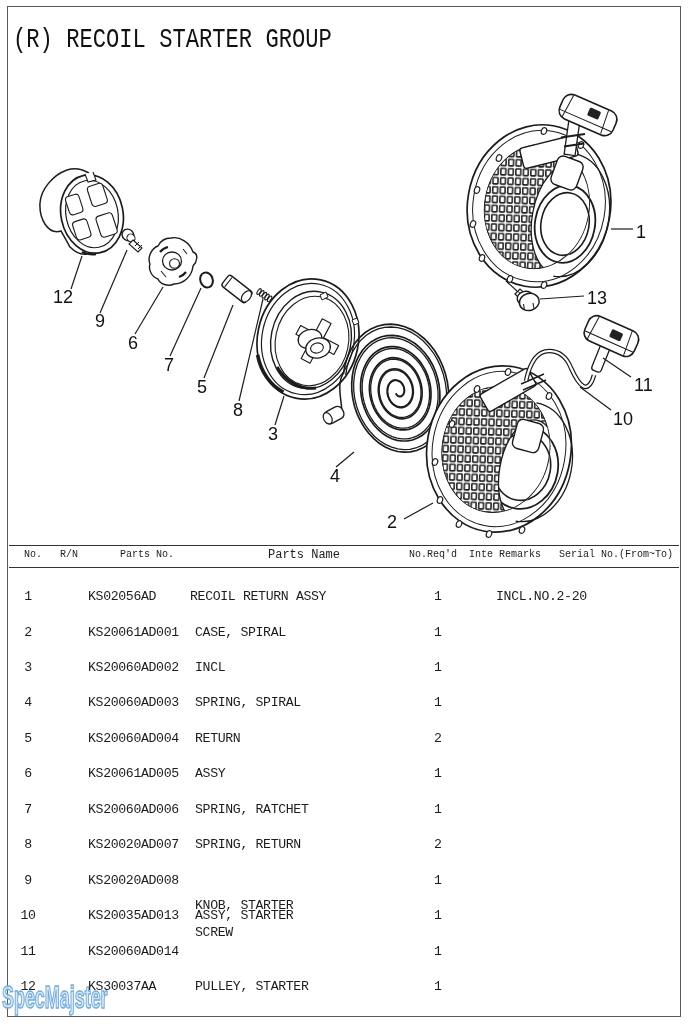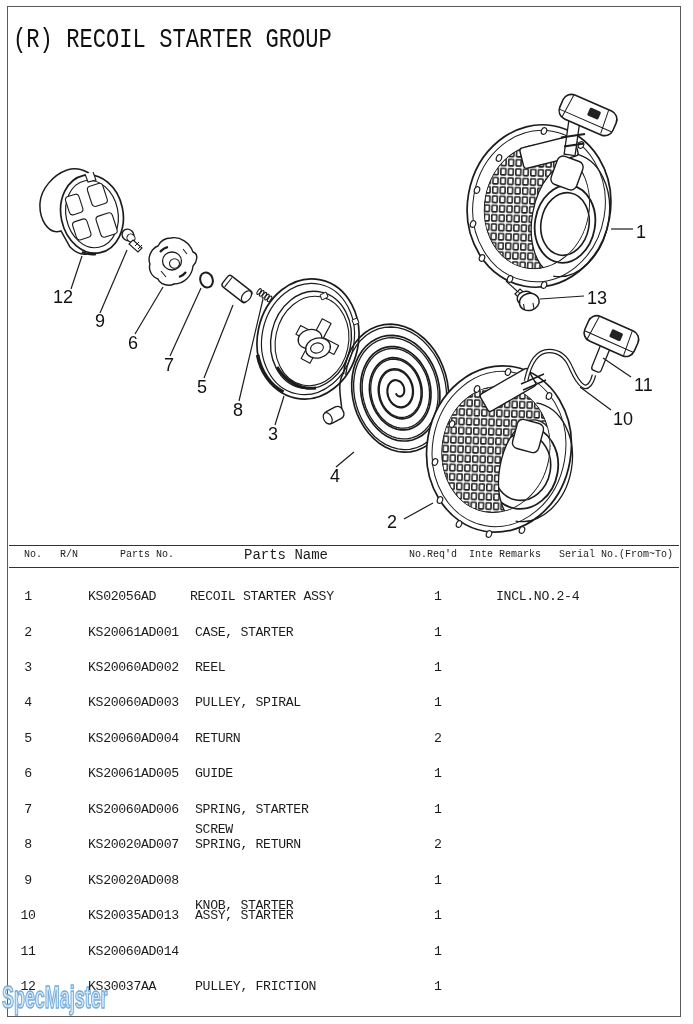--- a/index.html
+++ b/index.html
@@ -198,64 +198,64 @@
 <text x="330" y="482" font-family="Liberation Sans, sans-serif" font-size="18" fill="#111">4</text>
 <text x="636" y="238" font-family="Liberation Sans, sans-serif" font-size="18" fill="#111">1</text>
 <text x="587" y="304" font-family="Liberation Sans, sans-serif" font-size="18" fill="#111">13</text>
 <text x="634" y="391" font-family="Liberation Sans, sans-serif" font-size="18" fill="#111">11</text>
 <text x="613" y="425" font-family="Liberation Sans, sans-serif" font-size="18" fill="#111">10</text>
 <text x="387" y="528" font-family="Liberation Sans, sans-serif" font-size="18" fill="#111">2</text>
 </svg>
 <div class="abs" style="left:8.8px;top:544.5px;width:670px;height:1.8px;background:#333"></div>
 <div class="abs" style="left:8.8px;top:566.8px;width:670px;height:1.6px;background:#333"></div>
 <div class="abs" style="left:24px;top:550px;font-size:10px;line-height:10px;white-space:pre">No.   R/N       Parts No.</div>
-<div class="abs" style="left:244px;top:550px;font-size:14px;line-height:10px;white-space:pre">Parts Name</div>
+<div class="abs" style="left:268px;top:550px;font-size:12px;line-height:10px;white-space:pre">Parts Name</div>
 <div class="abs" style="left:409px;top:550px;font-size:10px;line-height:10px;white-space:pre">No.Req'd  Inte Remarks   Serial No.(From~To)</div>
 <div class="abs r" style="top:590.0px;left:16px;width:24px;text-align:center">1</div>
 <div class="abs r" style="top:590.0px;left:88px">KS02056AD</div>
-<div class="abs r" style="top:590.0px;left:190px">RECOIL STARTER ASSY</div>
+<div class="abs r" style="top:590.0px;left:190px">RECOIL RETURN ASSY</div>
 <div class="abs r" style="top:590.0px;left:434px">1</div>
-<div class="abs r" style="top:590.0px;left:496px">INCL.NO.2-4</div>
+<div class="abs r" style="top:590.0px;left:496px">INCL.NO.2-20</div>
 <div class="abs r" style="top:625.5px;left:16px;width:24px;text-align:center">2</div>
 <div class="abs r" style="top:625.5px;left:88px">KS20061AD001</div>
-<div class="abs r" style="top:625.5px;left:195px">CASE, STARTER</div>
+<div class="abs r" style="top:625.5px;left:195px">CASE, SPIRAL</div>
 <div class="abs r" style="top:625.5px;left:434px">1</div>
 <div class="abs r" style="top:660.9px;left:16px;width:24px;text-align:center">3</div>
 <div class="abs r" style="top:660.9px;left:88px">KS20060AD002</div>
-<div class="abs r" style="top:660.9px;left:195px">REEL</div>
+<div class="abs r" style="top:660.9px;left:195px">INCL</div>
 <div class="abs r" style="top:660.9px;left:434px">1</div>
 <div class="abs r" style="top:696.4px;left:16px;width:24px;text-align:center">4</div>
 <div class="abs r" style="top:696.4px;left:88px">KS20060AD003</div>
-<div class="abs r" style="top:696.4px;left:195px">PULLEY, SPIRAL</div>
+<div class="abs r" style="top:696.4px;left:195px">SPRING, SPIRAL</div>
 <div class="abs r" style="top:696.4px;left:434px">1</div>
 <div class="abs r" style="top:731.8px;left:16px;width:24px;text-align:center">5</div>
 <div class="abs r" style="top:731.8px;left:88px">KS20060AD004</div>
 <div class="abs r" style="top:731.8px;left:195px">RETURN</div>
 <div class="abs r" style="top:731.8px;left:434px">2</div>
 <div class="abs r" style="top:767.2px;left:16px;width:24px;text-align:center">6</div>
 <div class="abs r" style="top:767.2px;left:88px">KS20061AD005</div>
-<div class="abs r" style="top:767.2px;left:195px">GUIDE</div>
+<div class="abs r" style="top:767.2px;left:195px">ASSY</div>
 <div class="abs r" style="top:767.2px;left:434px">1</div>
 <div class="abs r" style="top:802.7px;left:16px;width:24px;text-align:center">7</div>
 <div class="abs r" style="top:802.7px;left:88px">KS20060AD006</div>
-<div class="abs r" style="top:802.7px;left:195px">SPRING, STARTER</div>
+<div class="abs r" style="top:802.7px;left:195px">SPRING, RATCHET</div>
 <div class="abs r" style="top:802.7px;left:434px">1</div>
 <div class="abs r" style="top:838.2px;left:16px;width:24px;text-align:center">8</div>
 <div class="abs r" style="top:838.2px;left:88px">KS20020AD007</div>
 <div class="abs r" style="top:838.2px;left:195px">SPRING, RETURN</div>
 <div class="abs r" style="top:838.2px;left:434px">2</div>
 <div class="abs r" style="top:873.6px;left:16px;width:24px;text-align:center">9</div>
 <div class="abs r" style="top:873.6px;left:88px">KS20020AD008</div>
-<div class="abs r" style="top:823px;left:195px">SCREW</div>
+<div class="abs r" style="top:926px;left:195px">SCREW</div>
 <div class="abs r" style="top:873.6px;left:434px">1</div>
 <div class="abs r" style="top:909.0px;left:16px;width:24px;text-align:center">10</div>
 <div class="abs r" style="top:909.0px;left:88px">KS20035AD013</div>
 <div class="abs r" style="top:909.0px;left:195px">ASSY, STARTER</div>
 <div class="abs r" style="top:909.0px;left:434px">1</div>
 <div class="abs r" style="top:944.5px;left:16px;width:24px;text-align:center">11</div>
 <div class="abs r" style="top:944.5px;left:88px">KS20060AD014</div>
 <div class="abs r" style="top:899px;left:195px">KNOB, STARTER</div>
 <div class="abs r" style="top:944.5px;left:434px">1</div>
 <div class="abs r" style="top:980.0px;left:16px;width:24px;text-align:center">12</div>
 <div class="abs r" style="top:980.0px;left:88px">KS30037AA</div>
-<div class="abs r" style="top:980.0px;left:195px">PULLEY, FRICTION</div>
+<div class="abs r" style="top:980.0px;left:195px">PULLEY, STARTER</div>
 <div class="abs r" style="top:980.0px;left:434px">1</div>
 <div class="abs" style="left:2px;top:981px;font-family:'Liberation Sans',sans-serif;font-weight:bold;font-size:32px;line-height:32px;transform:scaleX(0.56);transform-origin:0 0;color:rgba(216,235,250,0.8);-webkit-text-stroke:1.5px #74abd9;text-shadow:0 0 2px rgba(140,190,230,0.55)">SpecMajster</div>
 
 </body></html>

